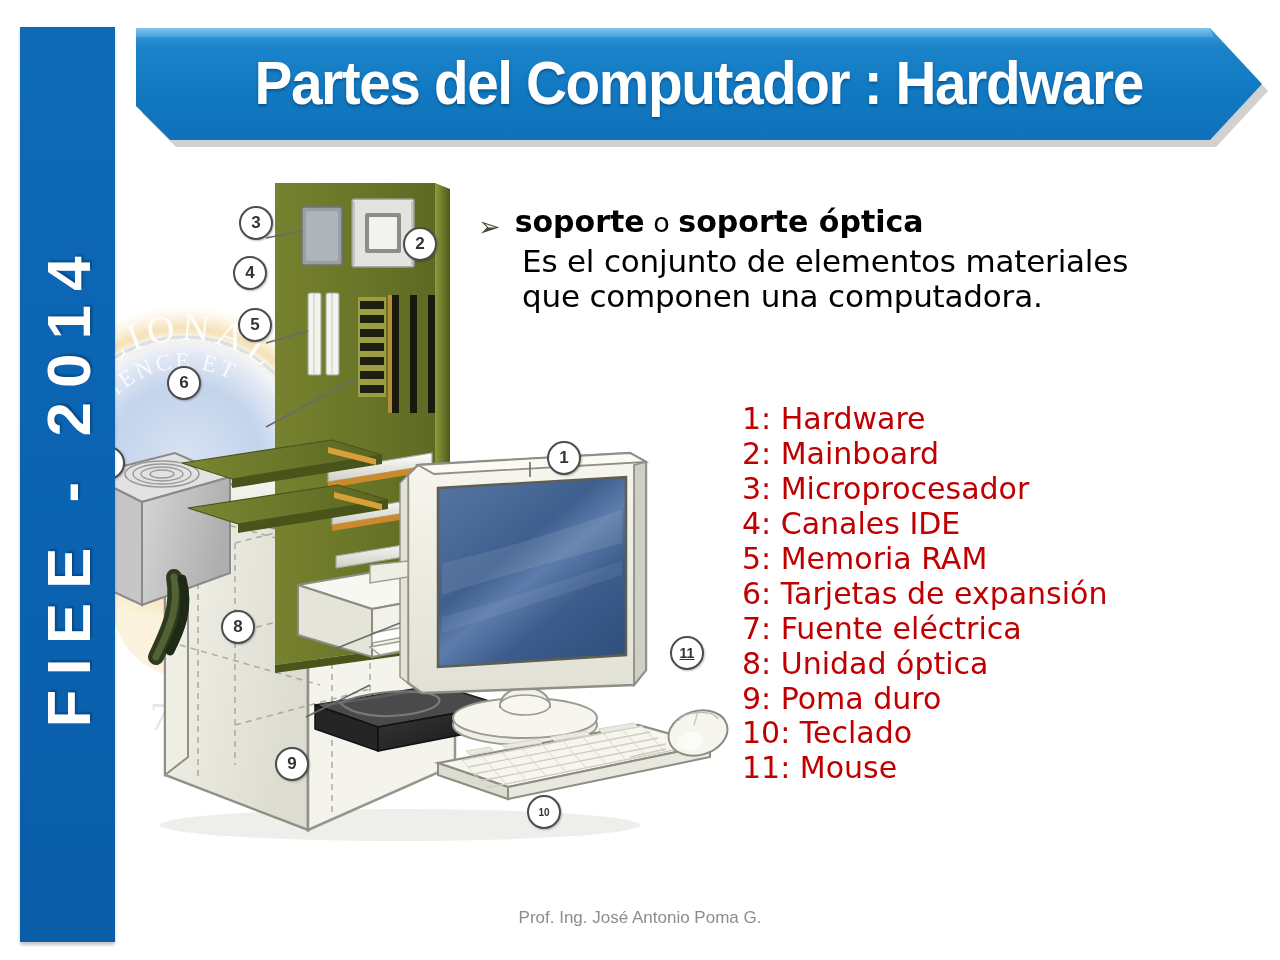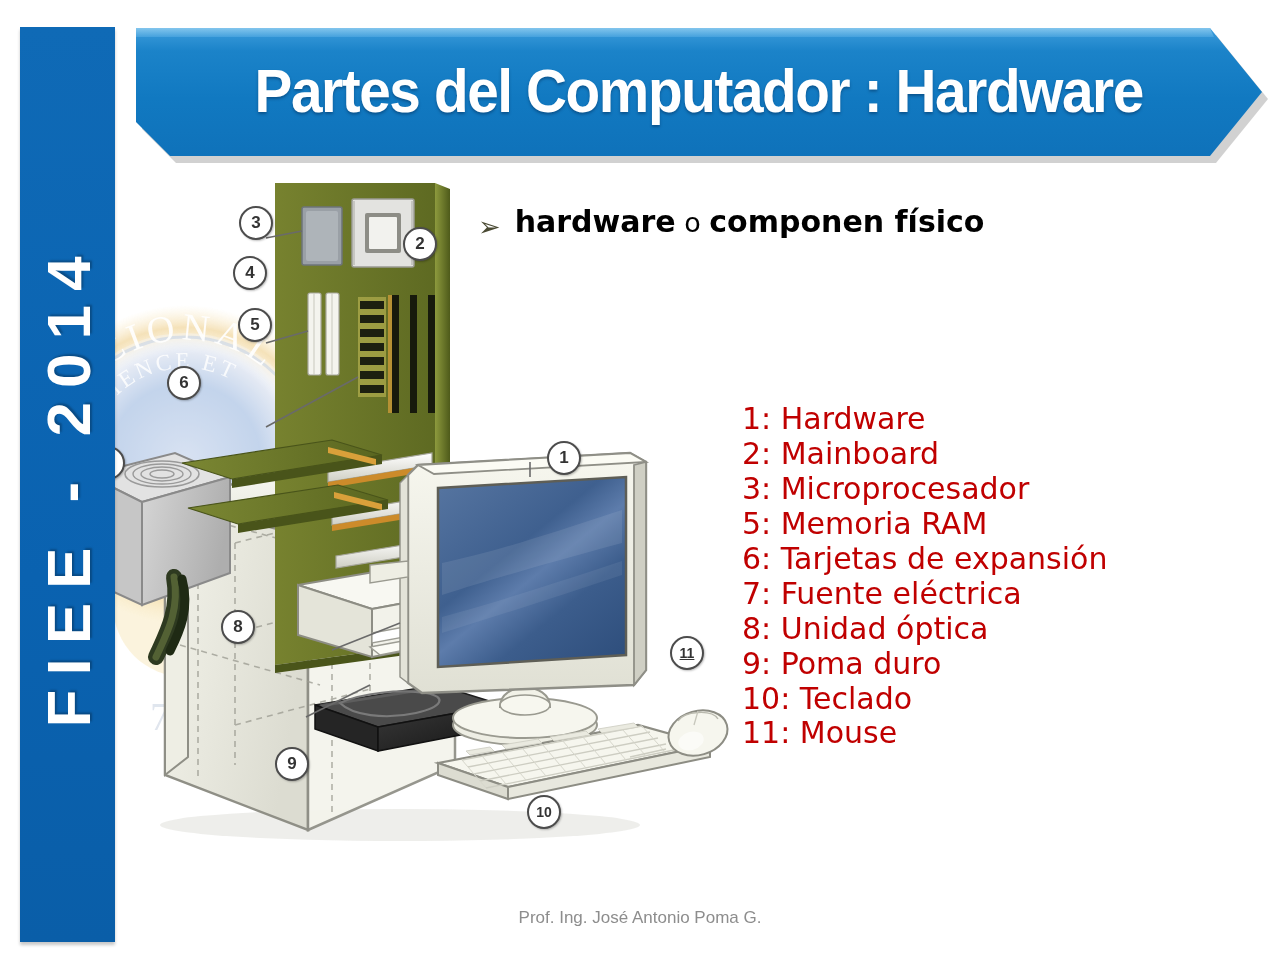--- a/index.html
+++ b/index.html
@@ -29,21 +29,21 @@
     white-space:nowrap;
     color:#ffffff;
     font-family:"Liberation Sans", sans-serif;
     font-weight:bold;
     font-size:62px;
     letter-spacing:14px;
     text-shadow:2px 2px 2px rgba(0,0,0,.25);
   }
 
   
-  .banner-wrap{position:absolute;left:136px;top:28px;width:1126px;height:128px;}
+  .banner-wrap{position:absolute;left:136px;top:28px;width:1126px;height:112px;}
   .banner-shadow{
     position:absolute;left:6px;top:7px;width:100%;height:100%;
     background:#9a9a9a;opacity:.45;
     clip-path:polygon(0 0, calc(100% - 52px) 0, 100% 50%, calc(100% - 52px) 100%, 34px 100%, 0 calc(100% - 34px));
   }
   .banner{
     position:absolute;left:0;top:0;width:100%;height:100%;
     background:linear-gradient(180deg,#3d9ddc 0%,#1b83c9 18%,#1179c1 55%,#0f72ba 100%);
     clip-path:polygon(0 0, calc(100% - 52px) 0, 100% 50%, calc(100% - 52px) 100%, 34px 100%, 0 calc(100% - 34px));
     display:flex;align-items:center;justify-content:center;
@@ -419,49 +419,54 @@
   <div class="callout" style="left:91px;top:446px;">
     <div class="callout-num">7</div>
   </div>
   <div class="callout" style="left:221px;top:610px;">
     <div class="callout-num">8</div>
   </div>
   <div class="callout" style="left:275px;top:747px;">
     <div class="callout-num">9</div>
   </div>
   <div class="callout" style="left:527px;top:795px;">
-    <div class="callout-num" style="font-size:14px;text-align:center;">10</div>
+    <div class="callout-num" style="font-size:10px;text-align:center;">10</div>
   </div>
   <div class="callout" style="left:670px;top:636px;">
     <div class="callout-num" style="font-size:14px;text-decoration:underline;">11</div>
   </div>
 
   <div class="sidebar">
     <div class="sidebar-label">FIEE - 2014</div>
   </div>
 
   <div class="banner-wrap">
     <div class="banner-shadow"></div>
     <div class="banner">
       <div class="banner-hl"></div>
       <div class="banner-title">Partes del Computador : Hardware</div>
     </div>
   </div>
 
   <div class="body-block">
     <div class="bullet-row">
       <span class="bullet-glyph">➢</span>
-      <span class="bullet-strong"><span>hardware</span><span class="plain"> o </span><span>componen físico</span></span>
+      <span class="bullet-strong"><span>soporte</span><span class="plain"> o </span><span>soporte óptica</span></span>
+    </div>
+    <div class="bullet-para">
+      <span>Es el conjunto de elementos materiales</span><br>
+      <span>que componen una computadora.</span>
     </div>
   </div>
 
   <div class="legend">
     <span class="legend-item">1: Hardware</span>
     <span class="legend-item">2: Mainboard</span>
     <span class="legend-item">3: Microprocesador</span>
+    <span class="legend-item">4: Canales IDE</span>
     <span class="legend-item">5: Memoria RAM</span>
     <span class="legend-item">6: Tarjetas de expansión</span>
     <span class="legend-item">7: Fuente eléctrica</span>
     <span class="legend-item">8: Unidad óptica</span>
     <span class="legend-item">9: Poma duro</span>
     <span class="legend-item">10: Teclado</span>
     <span class="legend-item">11: Mouse</span>
   </div>
 
   <div class="footer">Prof. Ing. José Antonio Poma G.</div>

